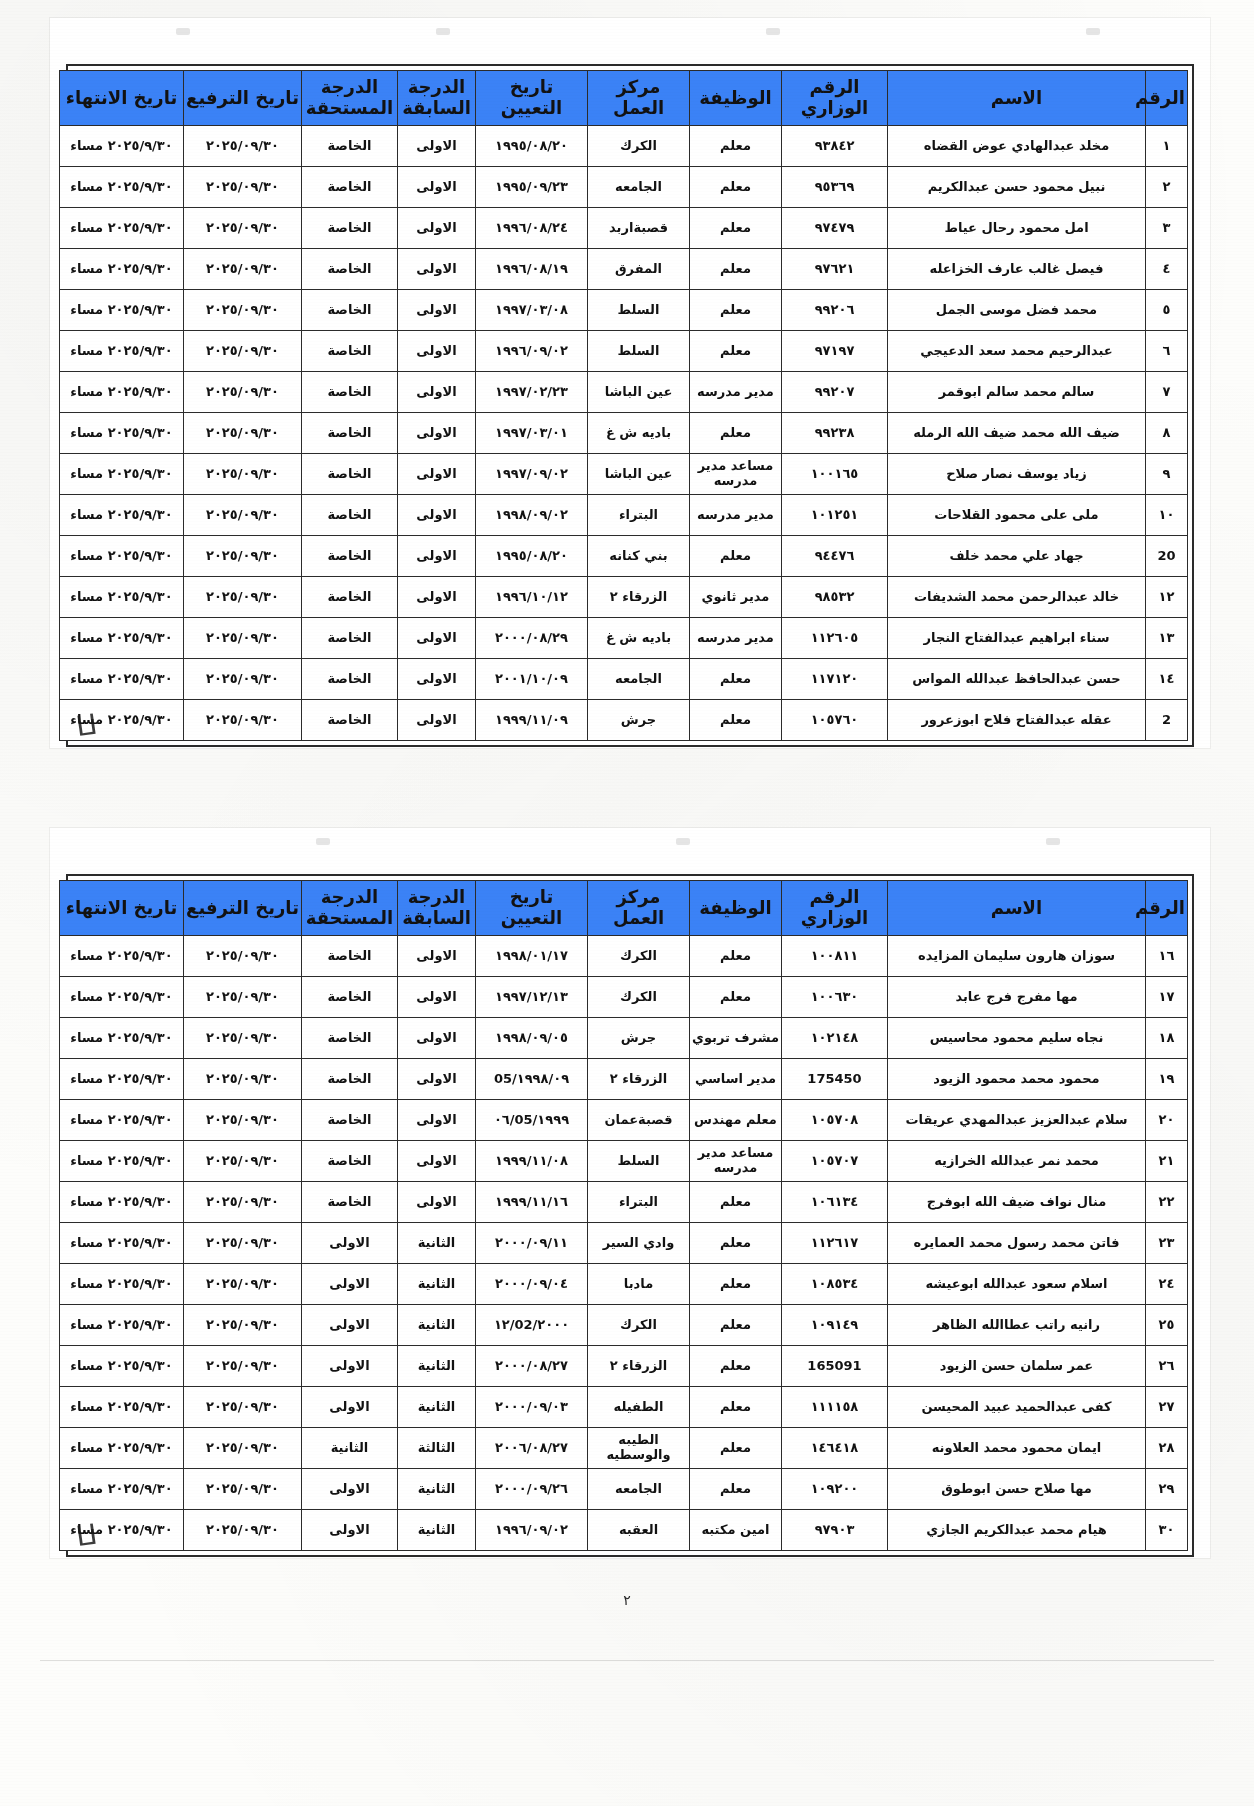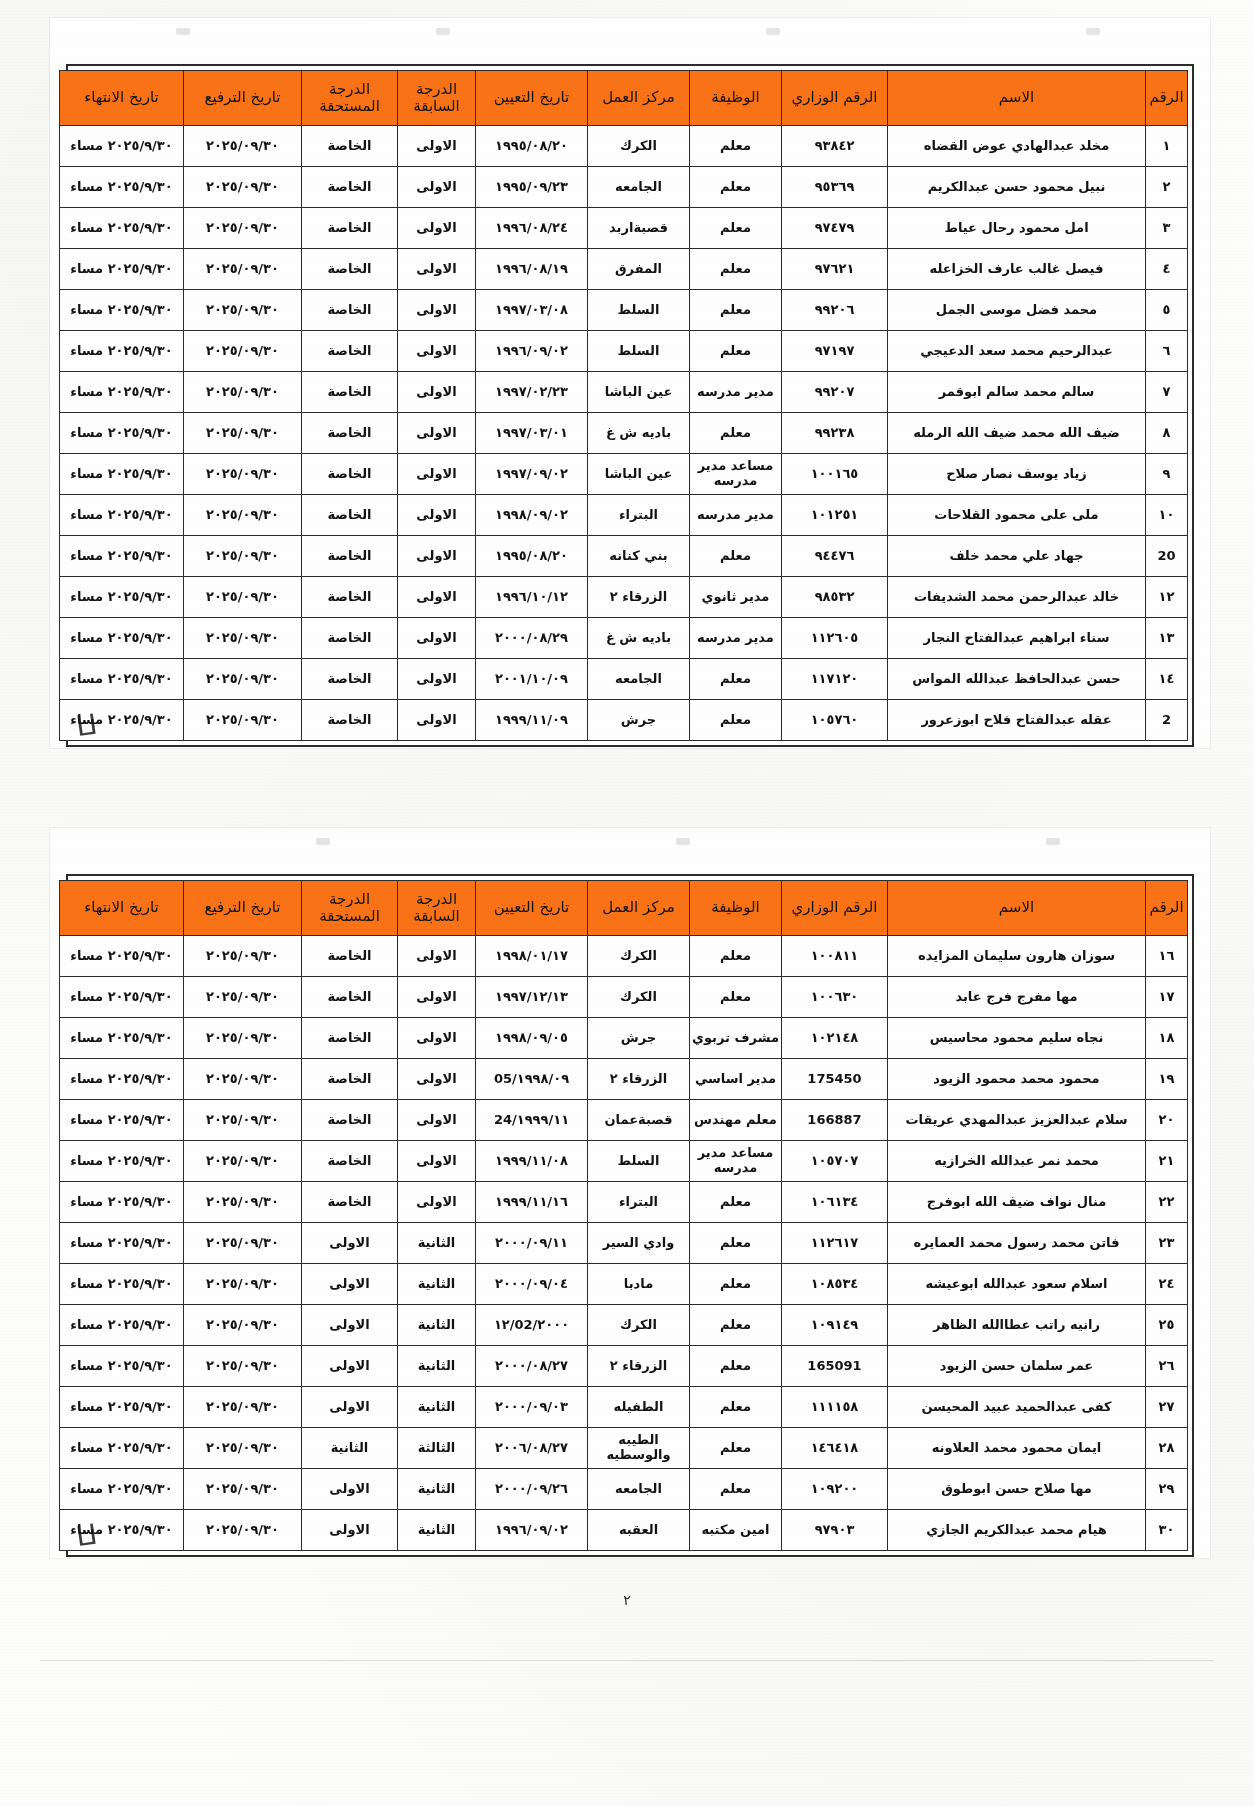--- a/index.html
+++ b/index.html
@@ -68,23 +68,23 @@
     border: 1px solid #2b2b2b;
     text-align: center;
     vertical-align: middle;
     padding: 3px 2px;
     line-height: 1.15;
     font-weight: 600;
     color: #121212;
   }
   table.reg thead th {
     height: 48px;
-    font-size: 15px;
-    background: #f97316;
-    font-weight: 400;
+    font-size: 18px;
+    background: #3b82f6;
+    font-weight: 700;
   }
   table.reg tbody td {
     height: 34px;
     font-size: 13px;
   }
   td.name { font-size: 13.5px; }
   td.small { font-size: 11.5px; }
 
   .tbl-wrap {
     position: absolute;
@@ -447,24 +447,24 @@
                 <td class="small">الزرقاء ٢</td>
                 <td class="small">١٩٩٨/٠٩/05</td>
                 <td>الاولى</td>
                 <td>الخاصة</td>
                 <td class="small">٢٠٢٥/٠٩/٣٠</td>
                 <td class="small">٢٠٢٥/٩/٣٠ مساء</td>
               </tr>
               <tr>
                 <td>٢٠</td>
                 <td class="name">سلام عبدالعزيز عبدالمهدي عريقات</td>
-                <td>166887</td>
+                <td>١٠٥٧٠٨</td>
                 <td class="small">معلم مهندس</td>
                 <td class="small">قصبةعمان</td>
-                <td class="small">١٩٩٩/١١/24</td>
+                <td class="small">١٩٩٩/05/٠٦</td>
                 <td>الاولى</td>
                 <td>الخاصة</td>
                 <td class="small">٢٠٢٥/٠٩/٣٠</td>
                 <td class="small">٢٠٢٥/٩/٣٠ مساء</td>
               </tr>
               <tr>
                 <td>٢١</td>
                 <td class="name">محمد نمر عبدالله الخرازيه</td>
                 <td>١٠٥٧٠٧</td>
                 <td class="small">مساعد مدير مدرسه</td>

